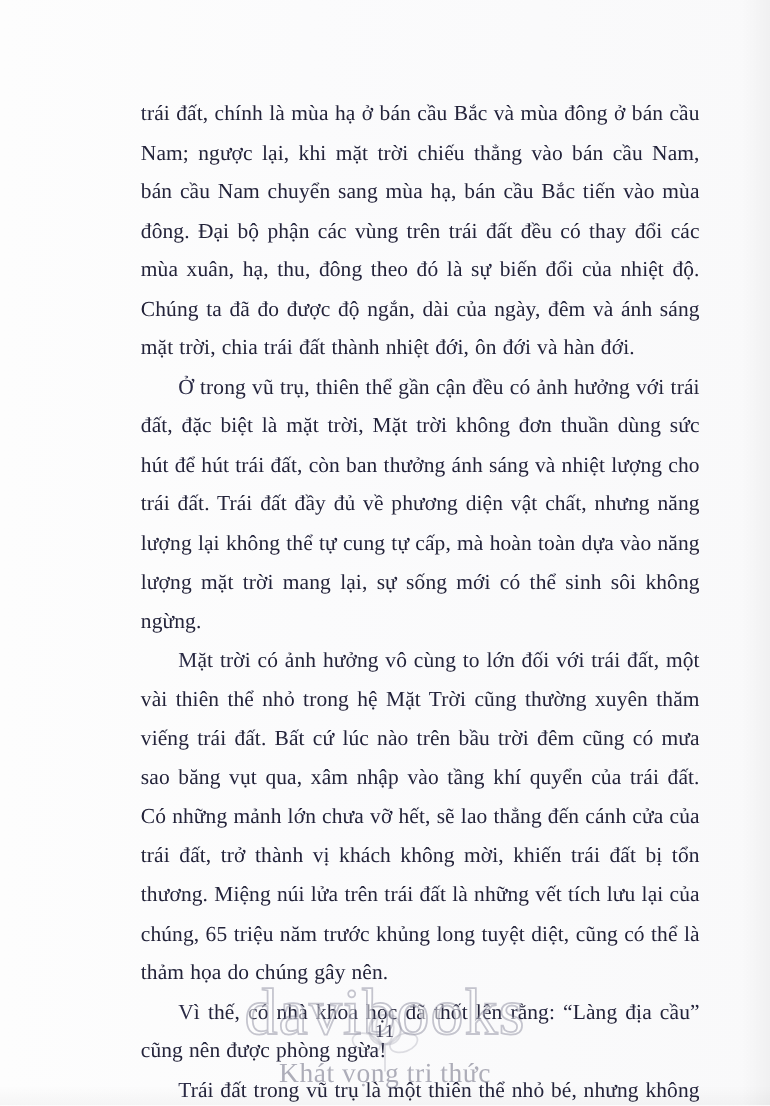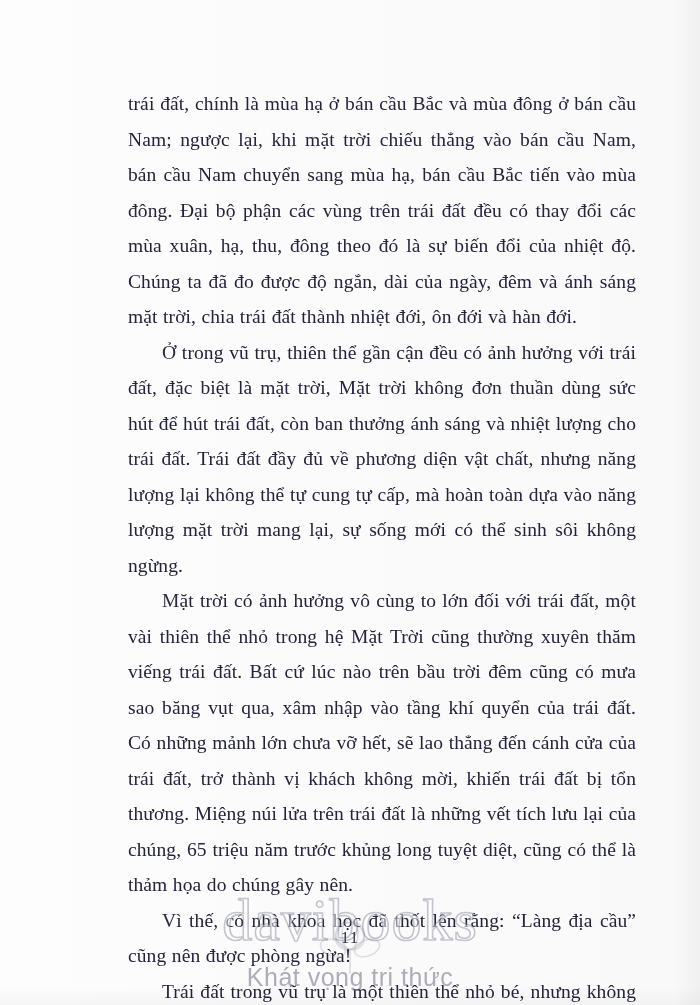--- a/index.html
+++ b/index.html
@@ -69,21 +69,21 @@
     font-family: "Liberation Serif", serif;
     font-size: 60px;
     line-height: 80px;
     letter-spacing: 1px;
     color: rgba(255,255,255,0);
     -webkit-text-stroke: 1.6px rgba(120,120,140,0.42);
     text-shadow: 0 1px 0 rgba(255,255,255,0.5);
     font-weight: 400;
   }
   .wm-sub {
-    font-family: Liberation Sans, sans-serif;
+    font-family: Liberation Serif, serif;
     font-size: 25px;
     line-height: 30px;
     color: rgba(110,110,130,0.55);
     letter-spacing: 0.5px;
     margin-top: 2px;
   }
   .wm-flower {
     position: absolute;
     left: 50%;
     top: 34px;

